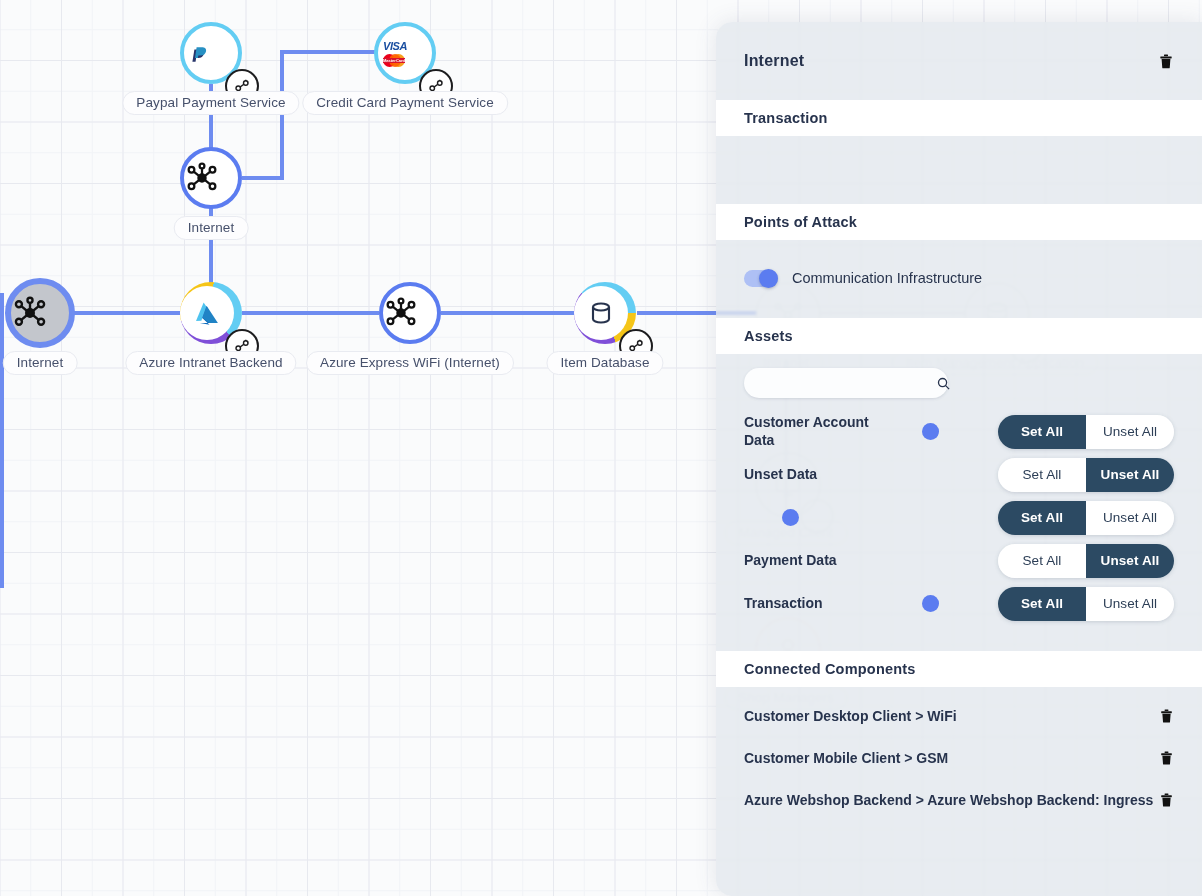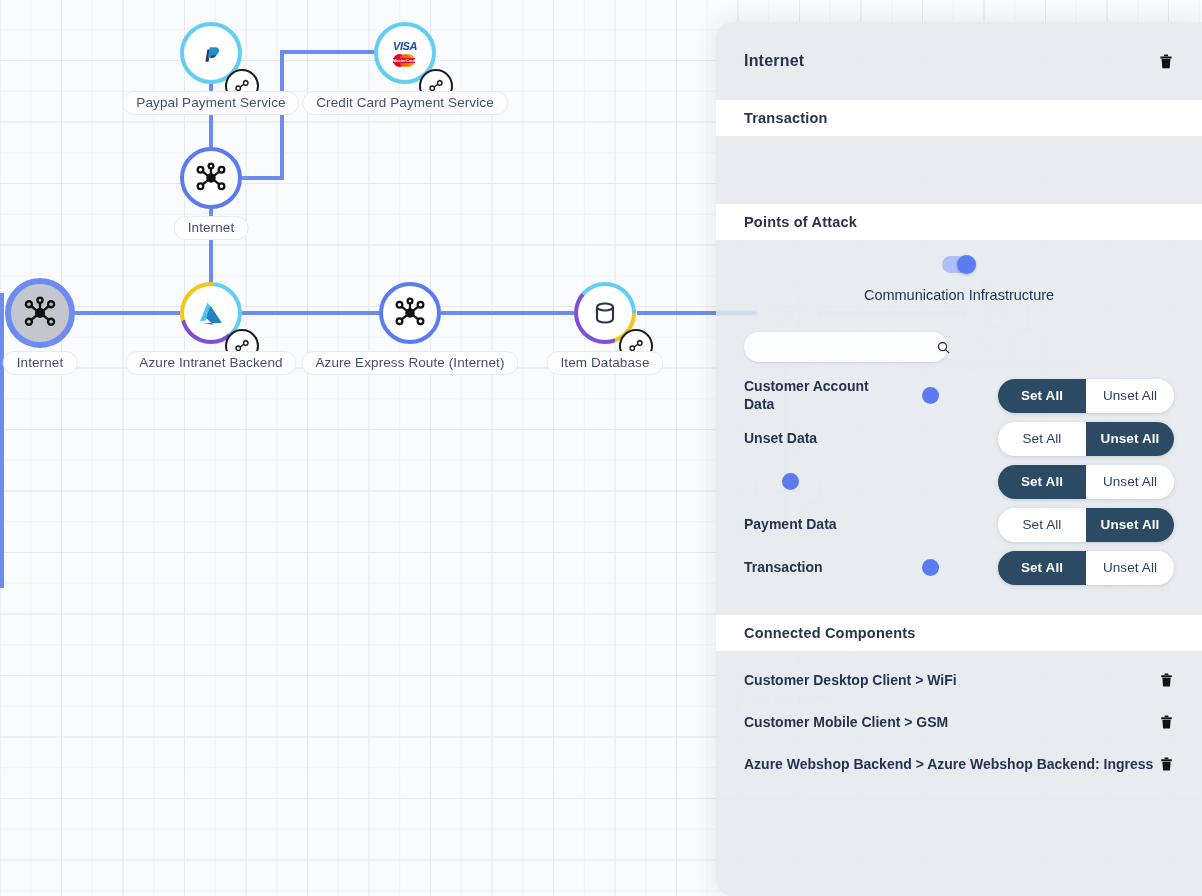--- a/index.html
+++ b/index.html
@@ -24,21 +24,21 @@
 
   .edge{position:absolute;background:#6e8cf0;}
   .edge.h{height:4px;}
   .edge.v{width:4px;}
 
   .node{position:absolute;width:0;height:0;}
   .node .ring{
     position:absolute;left:-31px;top:-31px;width:62px;height:62px;
     border-radius:50%;background:#ffffff;
     box-sizing:border-box;
-    display:flex;align-items:center;justify-content:center;
+    display:flex;align-items:center;
   }
   .node .label{
     position:absolute;left:50%;transform:translateX(-50%);
     top:38px;white-space:nowrap;
     background:#fdfdfe;border:1px solid #e9ebf1;border-radius:14px;
     padding:3px 13px 4px;font-size:13.5px;color:#46506b;
     letter-spacing:.1px;
   }
   .node .badge{
     position:absolute;left:14px;top:16px;width:30px;height:30px;border-radius:50%;
@@ -60,21 +60,21 @@
     padding:0 28px 0 28px;justify-content:space-between;
   }
   .p-title .t{font-size:16px;font-weight:600;color:#27334d;letter-spacing:.2px;}
   .sec-head{
     background:#ffffff;height:36px;display:flex;align-items:center;
     padding:0 28px;font-size:14.5px;font-weight:600;color:#27334d;letter-spacing:.2px;
   }
   .sec-body{padding:0 28px;}
   #desc-body{height:68px;}
 
-  .poa-row{display:flex;align-items:center;gap:14px;height:44px;padding-top:16px;flex-direction:column;}
+  .poa-row{display:flex;align-items:center;gap:14px;height:44px;padding-top:16px;}
   .toggle{
     width:34px;height:17px;border-radius:9px;background:#aec0f5;position:relative;flex:none;
   }
   .toggle .knob{
     position:absolute;right:0;top:-1px;width:19px;height:19px;border-radius:50%;
     background:#5b7cf0;box-shadow:0 1px 3px rgba(40,50,80,.3);
   }
   .poa-label{font-size:14.5px;color:#27334d;font-weight:500;}
 
   #assets-body{padding-top:14px;padding-bottom:26px;}
@@ -293,21 +293,21 @@
       <svg width="36" height="36" viewBox="0 0 24 24" fill="none" stroke="#111" stroke-width="1.5">
         <circle cx="12" cy="12" r="2.4" fill="#111"></circle>
         <circle cx="5" cy="6.5" r="1.9"></circle>
           <circle cx="19" cy="6.5" r="1.9"></circle>
         <circle cx="5" cy="17.5" r="1.9"></circle>
           <circle cx="19" cy="17.5" r="1.9"></circle>
         <circle cx="12" cy="4" r="1.6"></circle>
         <path d="M6.5 7.7 10 10.6M17.5 7.7 14 10.6M6.5 16.3 10 13.4M17.5 16.3 14 13.4M12 5.6v4"></path>
       </svg>
     </div>
-    <div class="label">Azure Express Route (Internet)</div>
+    <div class="label">Azure Express WiFi (Internet)</div>
   </div>
 
   <div class="node" style="left:605px;top:313px;">
     <div class="ring" style="padding:0;background:conic-gradient(from 10deg,#63cdf3 0deg 80deg,#f5c518 80deg 150deg,#7f4fd8 150deg 300deg,#63cdf3 300deg 360deg);">
       <div style="width:54px;height:54px;border-radius:50%;background:#fff;display:flex;align-items:center;justify-content:center;">
         <svg width="32" height="32" viewBox="0 0 24 24" fill="none" stroke="#27334d" stroke-width="1.6">
           <ellipse cx="12" cy="7.5" rx="6" ry="2.6"></ellipse>
           <path d="M6 7.5v9c0 1.5 2.7 2.6 6 2.6s6-1.1 6-2.6v-9"></path>
         </svg>
       </div>
@@ -349,20 +349,23 @@
   </div>
   <div class="sec-body" style="padding-bottom:18px;">
     <div class="poa-row">
       <div class="toggle">
         <div class="knob"></div>
       </div>
       <span class="poa-label">Communication Infrastructure</span>
     </div>
   </div>
 
+  <div class="sec-head">
+    <span>Assets</span>
+  </div>
   <div id="assets-body" class="sec-body">
     <div class="search">
       <input type="text" placeholder="" style="">
       <span>
         <svg width="15" height="15" viewBox="0 0 24 24" fill="none" stroke="#27334d" stroke-width="2.1">
           <circle cx="10.5" cy="10.5" r="6.5"></circle>
             <path d="M15.4 15.4 21 21"></path>
         </svg>
       </span>
     </div>

